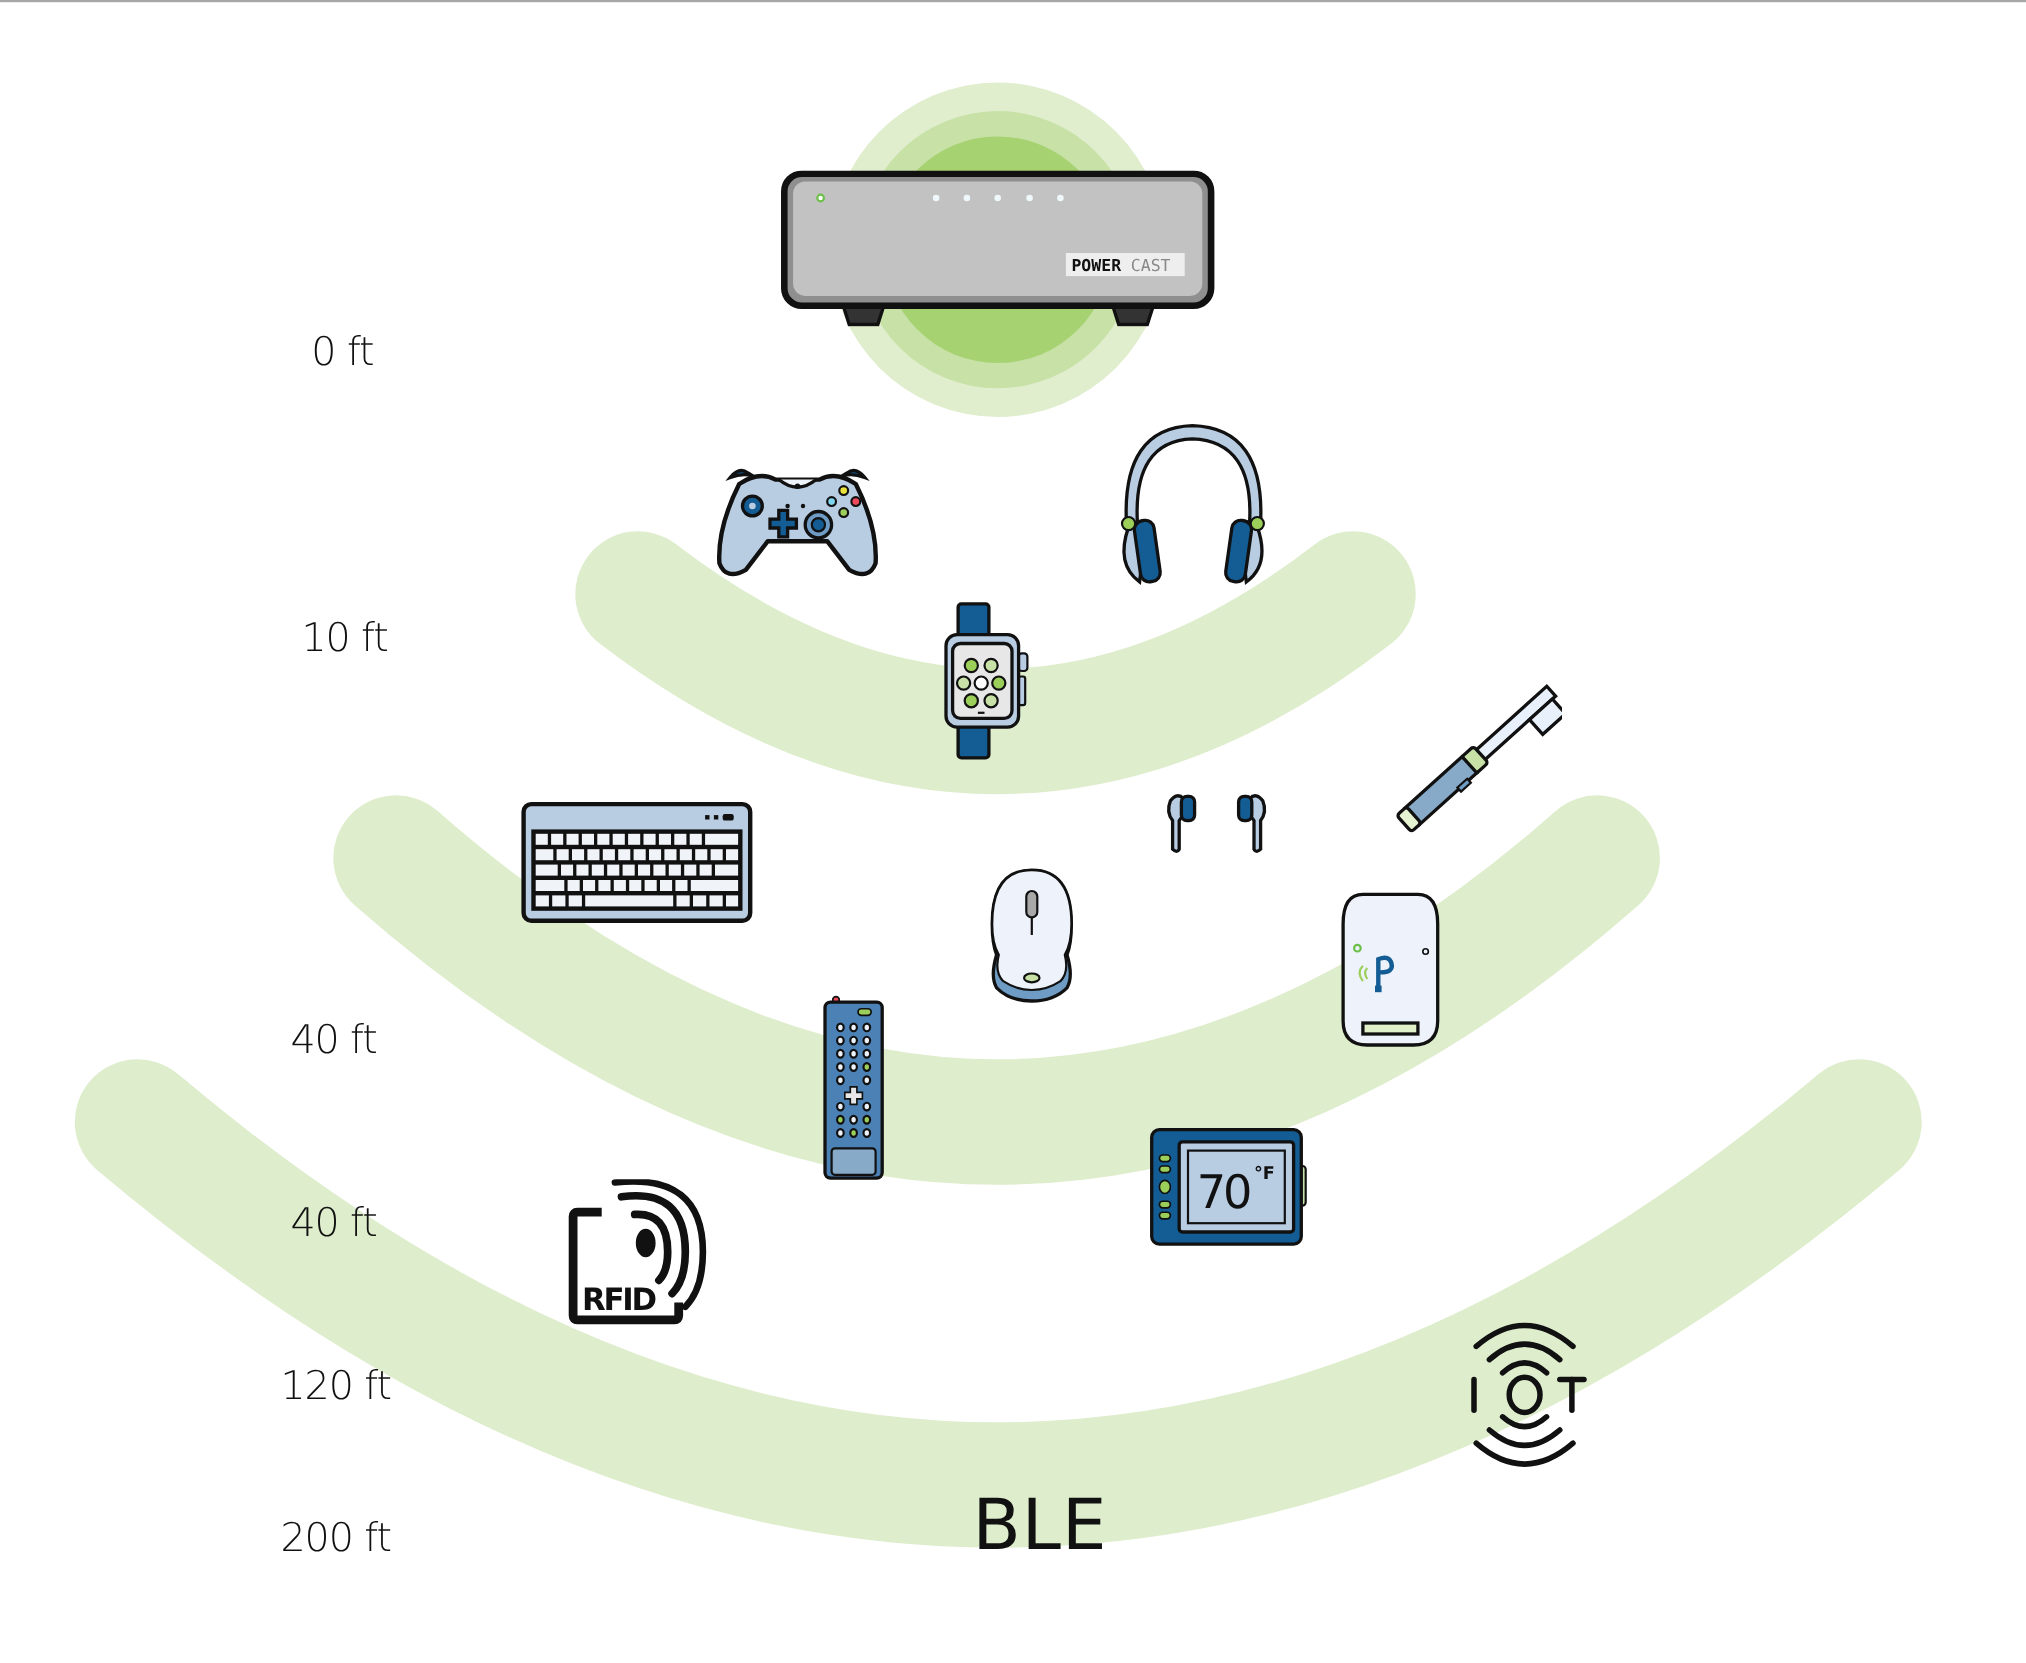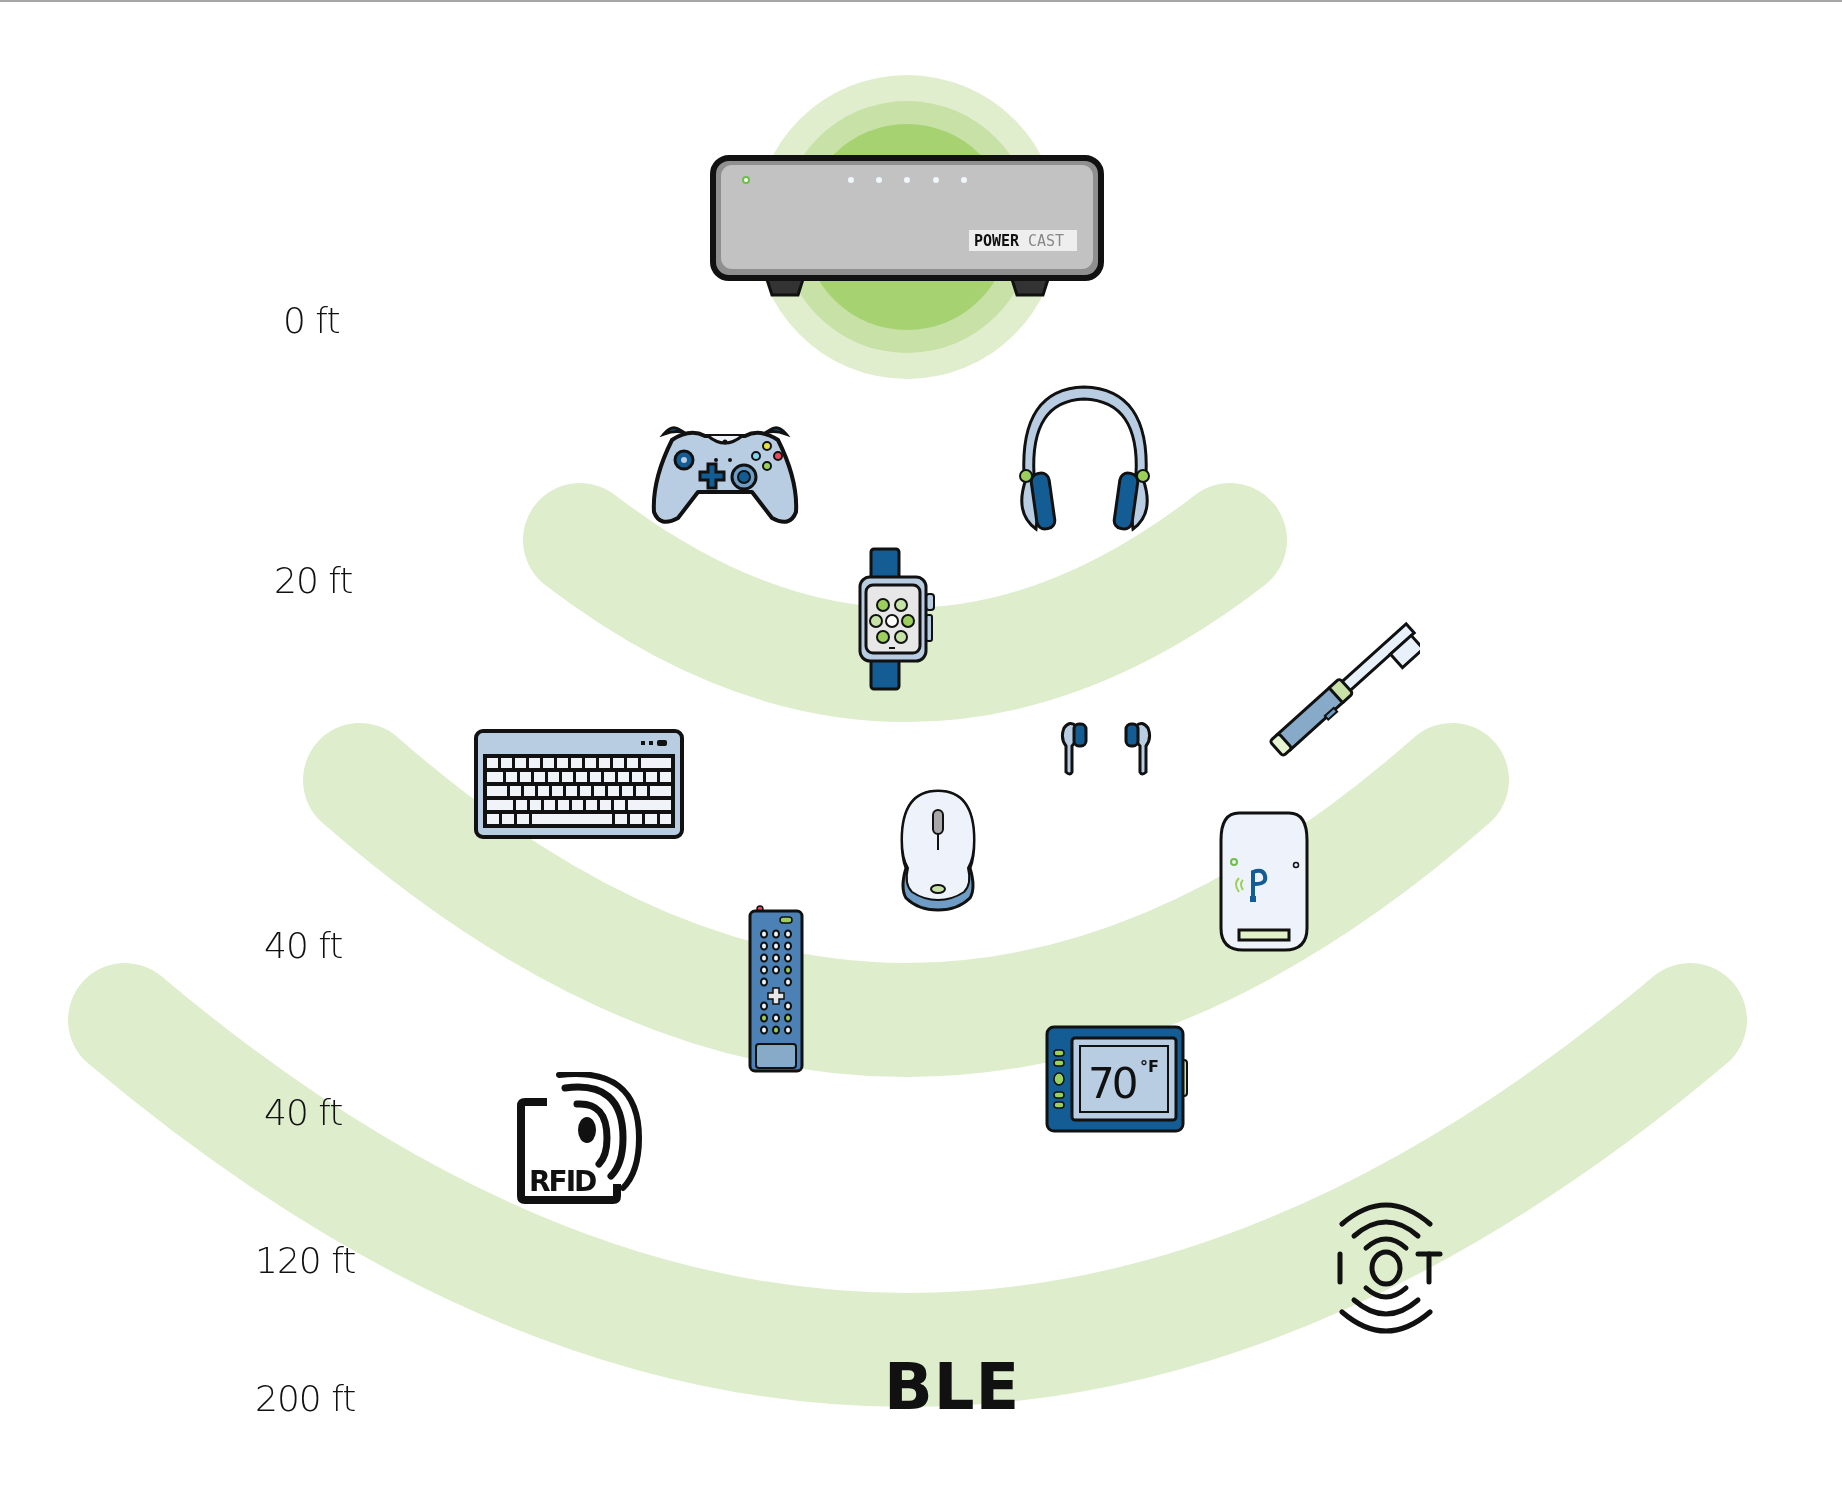--- a/index.html
+++ b/index.html
@@ -1,21 +1,21 @@
 <!DOCTYPE html>
 <html><head>
 <meta charset="utf-8">
 <style>
   html,body{margin:0;padding:0;background:#ffffff;}
   body{width:1842px;height:1512px;position:relative;overflow:hidden;font-family:"DejaVu Sans",sans-serif;}
   .topline{position:absolute;left:0;top:0;width:1842px;height:2px;background:#a6a6a6;}
   svg.stage{position:absolute;left:0;top:0;}
   .dist-label{position:absolute;font-family:"DejaVu Sans",sans-serif;font-weight:300;font-size:36px;color:#111;letter-spacing:-1px;white-space:nowrap;}
   .icon{position:absolute;}
-  .ble{position:absolute;left:884px;top:1350px;font-family:"DejaVu Sans",sans-serif;font-weight:bold;font-size:64px;color:#111;letter-spacing:1px;}
+  .ble{position:absolute;left:884px;top:1350px;font-family:"DejaVu Sans",sans-serif;font-weight:normal;font-size:64px;color:#111;letter-spacing:1px;}
 </style>
 </head>
 <body>
 
 <div class="topline"></div>
 
 <svg class="stage" width="1842" height="1512" viewBox="0 0 1842 1512">
   <g>
     <path d="M 125 1020 Q 907 1680 1690 1020" fill="none" stroke="#deedcc" stroke-width="114" stroke-linecap="round"></path>
   </g>
@@ -43,21 +43,21 @@
   <circle cx="169" cy="25" r="3" fill="#eef7fb"></circle>
   <circle cx="197" cy="25" r="3" fill="#eef7fb"></circle>
   <circle cx="226" cy="25" r="3" fill="#eef7fb"></circle>
   <circle cx="254" cy="25" r="3" fill="#eef7fb"></circle>
   <rect x="259" y="75" width="108" height="21" fill="#eeeeee"></rect>
   <text x="264" y="91" font-family="DejaVu Sans Mono, monospace" font-size="15" font-weight="bold" fill="#111">POWER</text>
   <text x="318" y="91" font-family="DejaVu Sans Mono, monospace" font-size="15" fill="#888">CAST</text>
 </svg>
 
 <div class="dist-label" style="left:283px;top:300px">0 ft</div>
-<div class="dist-label" style="left:274px;top:560px">20 ft</div>
+<div class="dist-label" style="left:274px;top:560px">10 ft</div>
 <div class="dist-label" style="left:264px;top:925px">40 ft</div>
 <div class="dist-label" style="left:264px;top:1092px">40 ft</div>
 <div class="dist-label" style="left:255px;top:1240px">120 ft</div>
 <div class="dist-label" style="left:255px;top:1378px">200 ft</div>
 
 <svg class="icon" style="left:650px;top:420px" width="150" height="108" viewBox="0 0 150 108">
   <path d="M30 10 Q22 4 14 14 Q30 8 40 16 Z" fill="#135c94" stroke="#111" stroke-width="3"></path>
   <path d="M120 10 Q128 4 136 14 Q120 8 110 16 Z" fill="#135c94" stroke="#111" stroke-width="3"></path>
   <path d="M22 20 Q40 8 55 16 L95 16 Q110 8 128 20 Q148 60 146 92 Q140 108 122 98 L102 72 L48 72 L28 98 Q10 108 4 92 Q2 60 22 20 Z" fill="#b8cce2" stroke="#111" stroke-width="4" stroke-linejoin="round"></path>
   <path d="M58 16 Q75 30 92 16" fill="#eef3f9" stroke="#111" stroke-width="3"></path>

